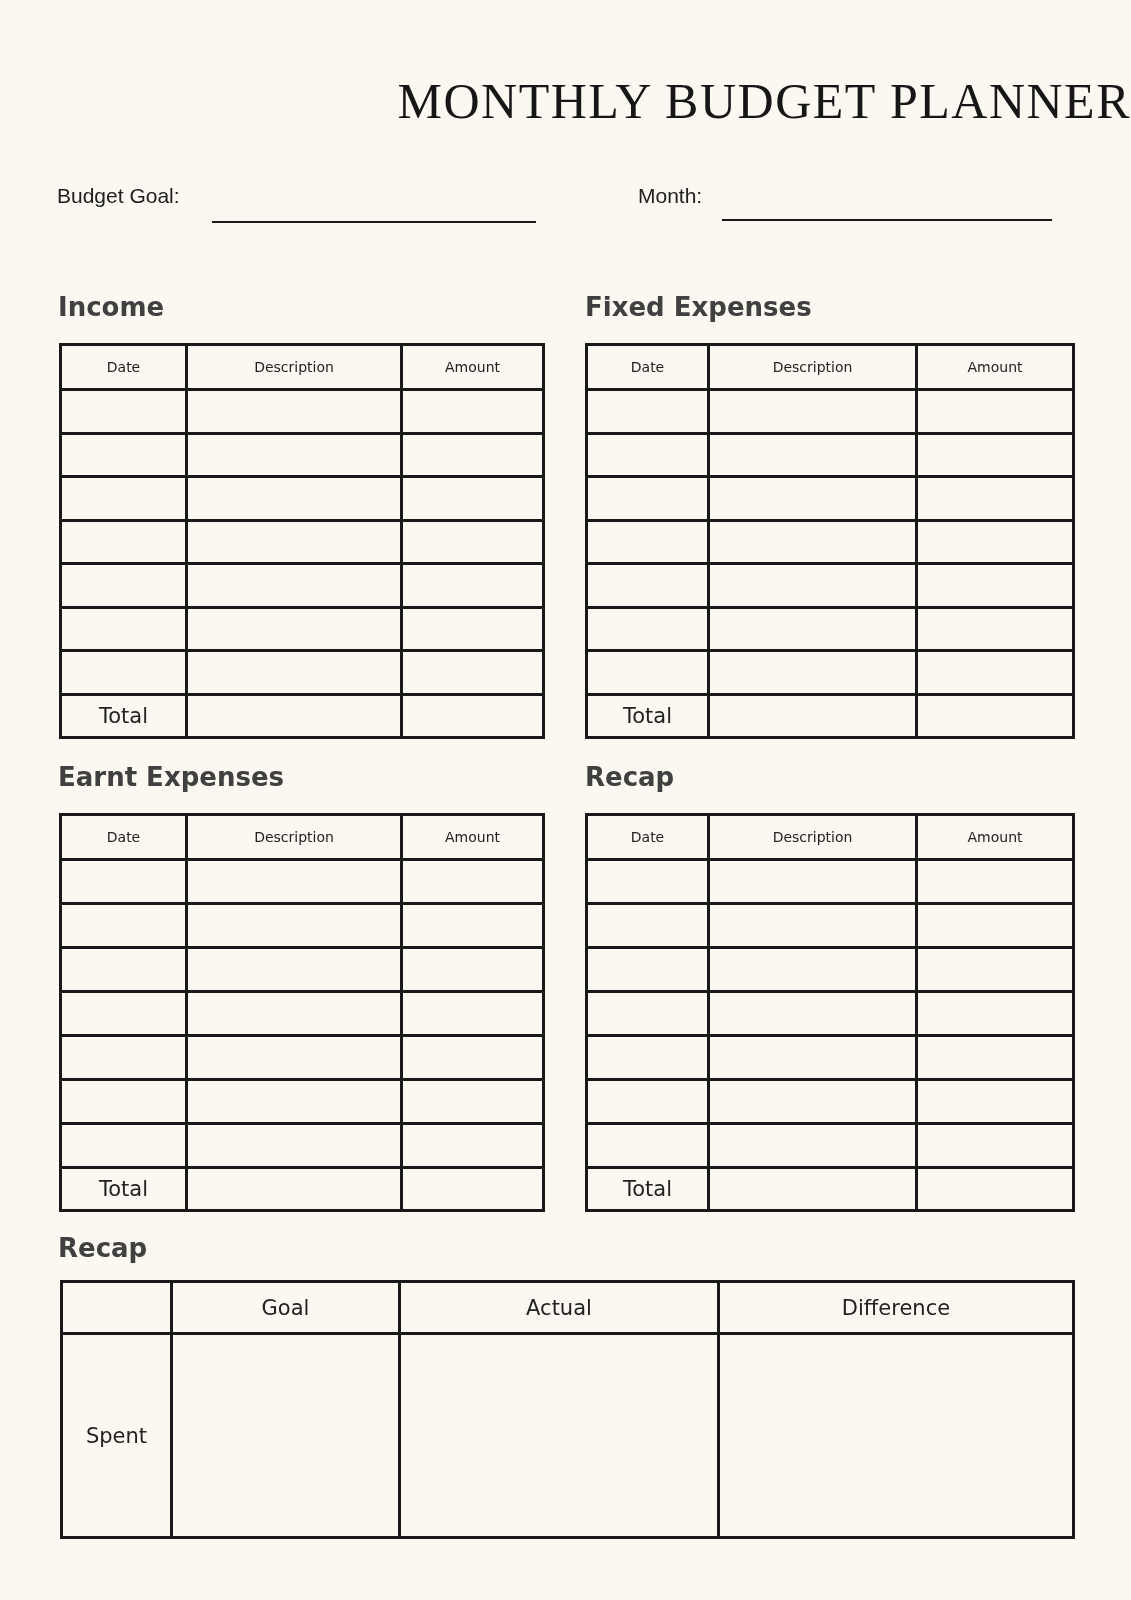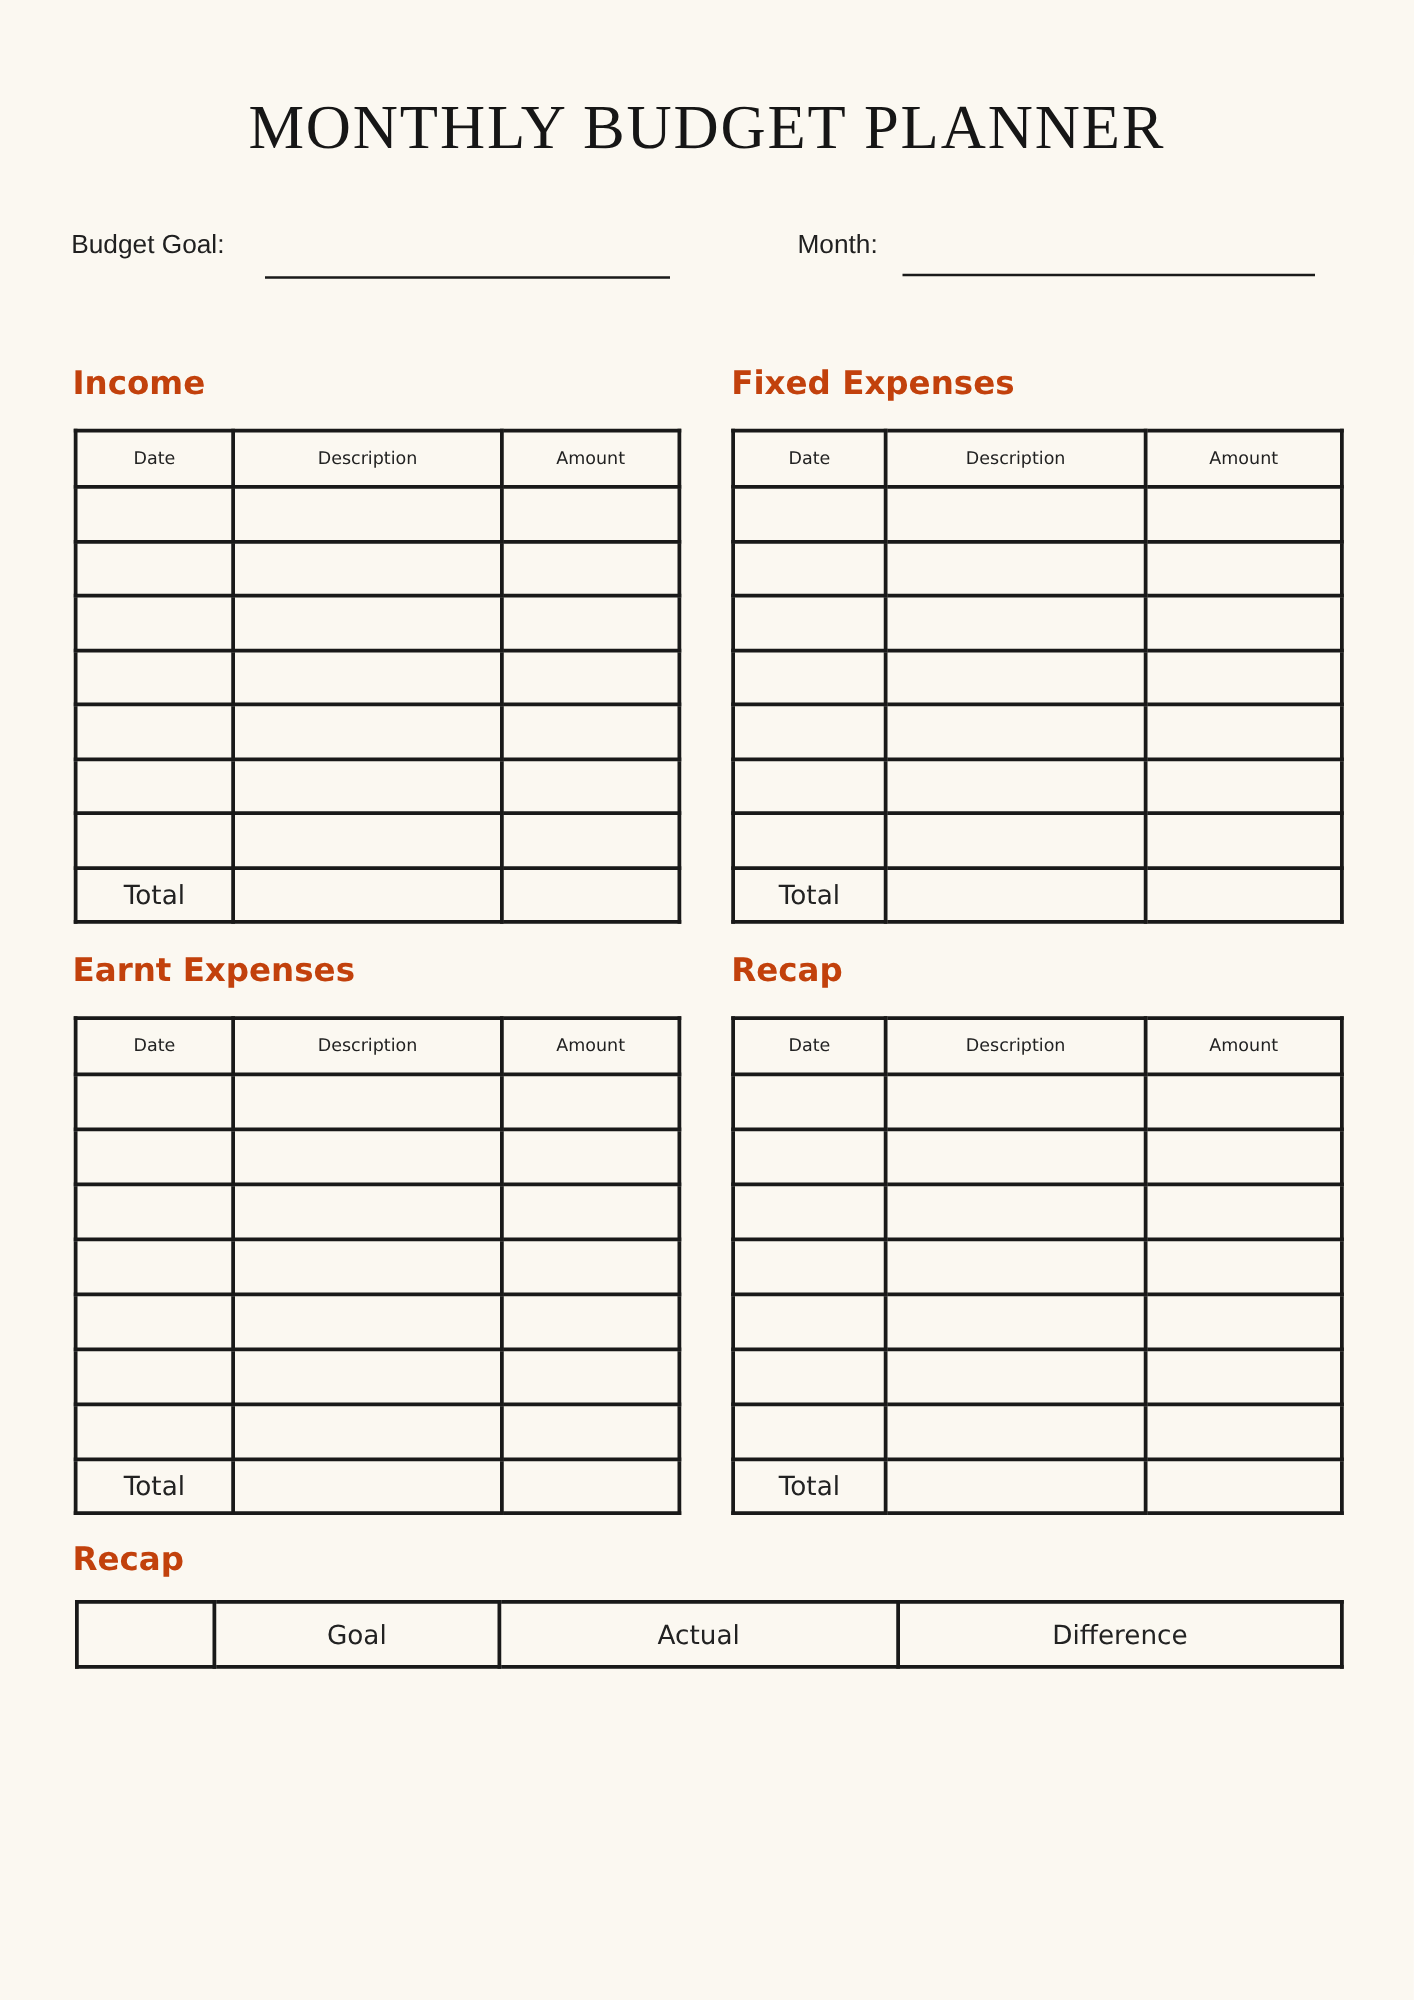--- a/index.html
+++ b/index.html
@@ -1,27 +1,27 @@
 <!DOCTYPE html>
 <html><head>
 <meta charset="utf-8">
 <style>
   html,body{margin:0;padding:0}
   .page{position:relative;width:1131px;height:1600px;background:#FBF8F1;
         font-family:"Liberation Sans",sans-serif;color:#1C1C1C;overflow:hidden}
 
-  .doc-title{position:absolute;left:0;top:72px;width:100%;text-align:center;
+  .doc-title{position:absolute;left:0;top:72px;width:100%;text-align:right;
              font-family:"Liberation Serif",serif;font-weight:400;font-size:50px;
              letter-spacing:1.5px;color:#161616;white-space:nowrap}
 
   .field-label{position:absolute;font-size:21px;color:#202020;white-space:nowrap}
   .blank-line{position:absolute;height:0;border-top:2px solid #1A1A1A}
 
   .sec-h{position:absolute;font-family:"DejaVu Sans",sans-serif;font-weight:700;
-         font-size:26px;color:#c2410c;white-space:nowrap}
+         font-size:26px;color:#404040;white-space:nowrap}
 
   table{position:absolute;border-collapse:collapse;table-layout:fixed}
   td,th{border:3px solid #191919;padding:0;text-align:center;vertical-align:middle;
         font-weight:400;font-family:"DejaVu Sans",sans-serif;color:#222;
         overflow:hidden}
 
   .tx{height:396px}
   .tx.low{height:399px}
   .tx th{height:42px;font-size:14px}
   .tx .total-row td{height:40px;font-size:21px}
@@ -290,16 +290,22 @@
       </colgroup>
     <thead>
       <tr>
         <th></th>
         <th>Goal</th>
         <th>Actual</th>
         <th>Difference</th>
       </tr>
     </thead>
     <tbody>
+      <tr>
+        <td>Spent</td>
+        <td></td>
+        <td></td>
+        <td></td>
+      </tr>
     </tbody>
   </table>
 
 </div>
 
 </body></html>

